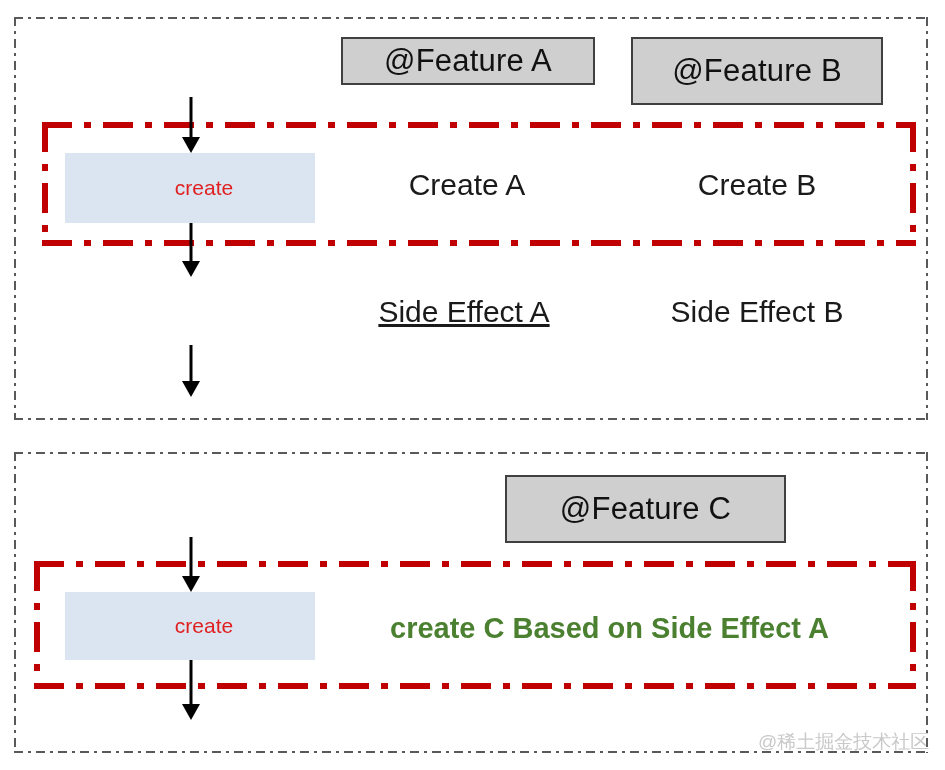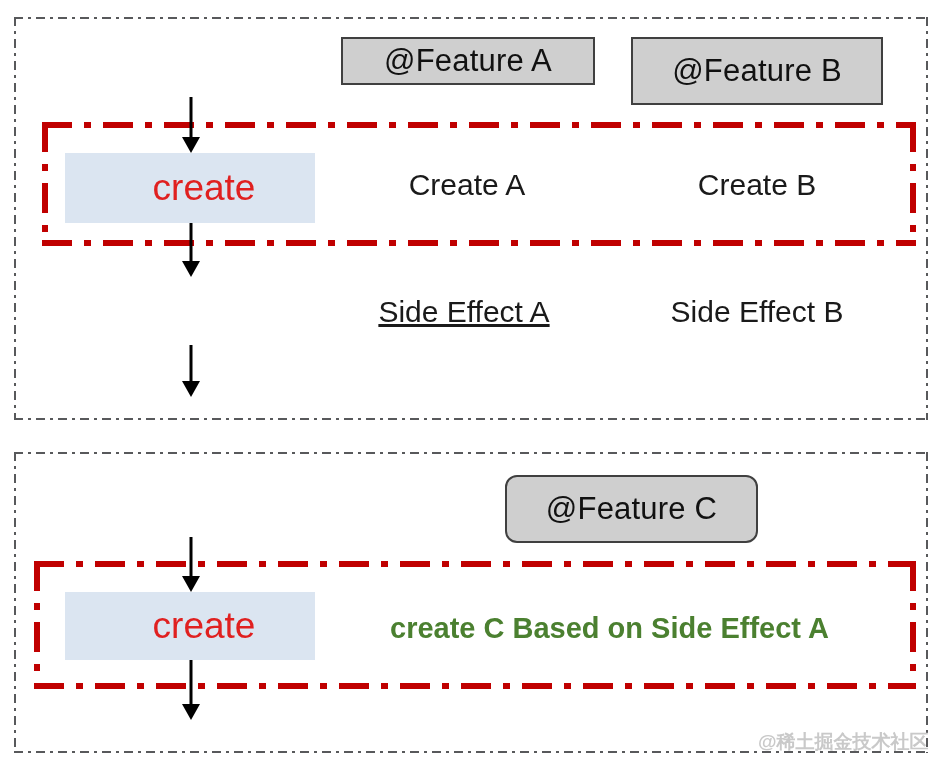--- a/index.html
+++ b/index.html
@@ -102,21 +102,21 @@
   }
 
   
   .blue-box {
     position: absolute;
     box-sizing: border-box;
     background: #dbe5f1;
     display: flex;
     align-items: center;
     justify-content: center;
-    font-size: 37px;
+    font-size: 21px;
     padding-left: 28px;
   }
   .blue-box.create-label { color: #e02020; }
   .blue-box.init-label { color: #111111; }
   .squiggle {
     position: relative;
     display: inline-block;
   }
   .squiggle .wave {
     position: absolute;
@@ -166,21 +166,20 @@
     border-right: 9px solid transparent;
     border-top: 16px solid #000000;
   }
 
   
   .watermark {
     position: absolute;
     color: #c9c9c9;
     font-size: 19px;
     white-space: nowrap;
-    font-weight: bold;
   }
 </style>
 </head>
 <body>
 
 <div id="canvas">
 
   <div class="panel" style="left:14px; top:17px; width:914px; height:403px;">
     <div class="panel-border-top"></div>
     <div class="panel-border-bottom"></div>
@@ -236,21 +235,21 @@
     <div class="head"></div>
   </div>
 
   <div class="panel" style="left:14px; top:452px; width:914px; height:301px;">
     <div class="panel-border-top"></div>
     <div class="panel-border-bottom"></div>
     <div class="panel-border-left"></div>
     <div class="panel-border-right"></div>
   </div>
 
-  <div class="feature-box" style="left:505px; top:475px; width:253px; height:68px;border-radius:12px;">
+  <div class="feature-box" style="left:505px; top:475px; width:281px; height:68px;">
     <span>@Feature C</span>
   </div>
 
   <div class="redbox" style="left:34px; top:561px; width:882px; height:128px;">
     <div class="rb-top"></div>
     <div class="rb-bottom"></div>
     <div class="rb-left"></div>
     <div class="rb-right"></div>
   </div>
 

